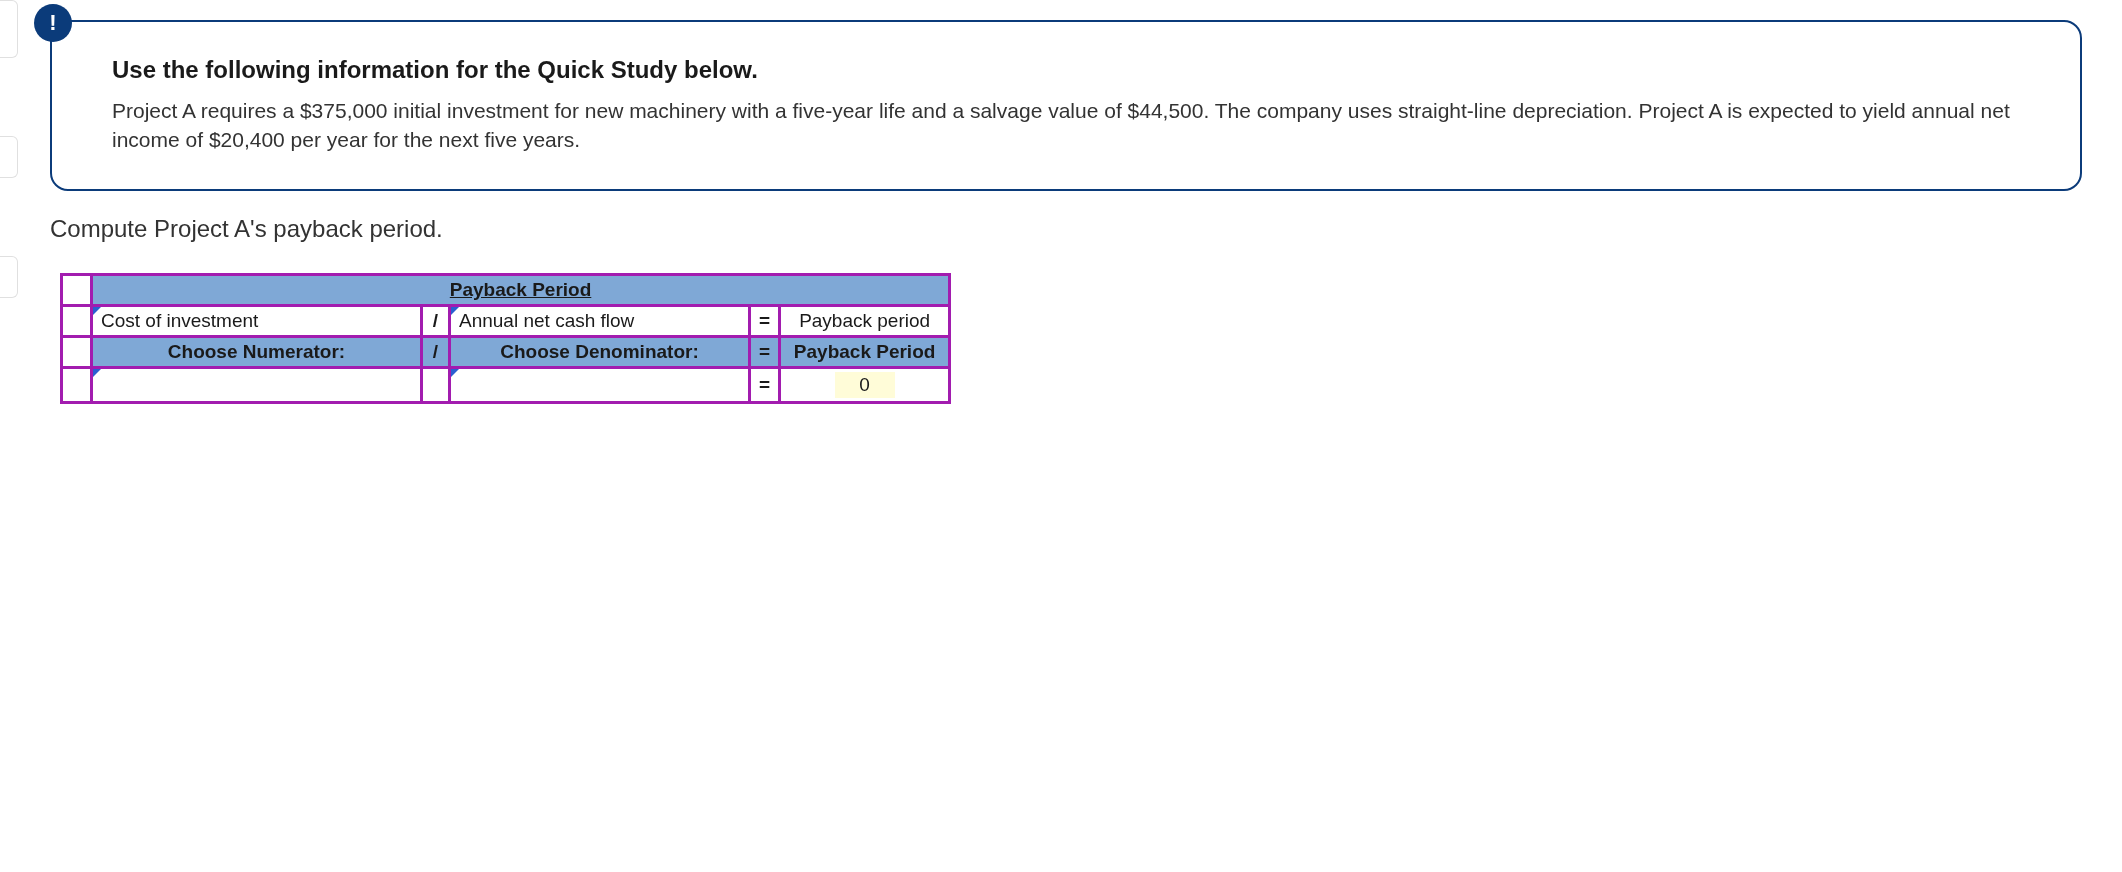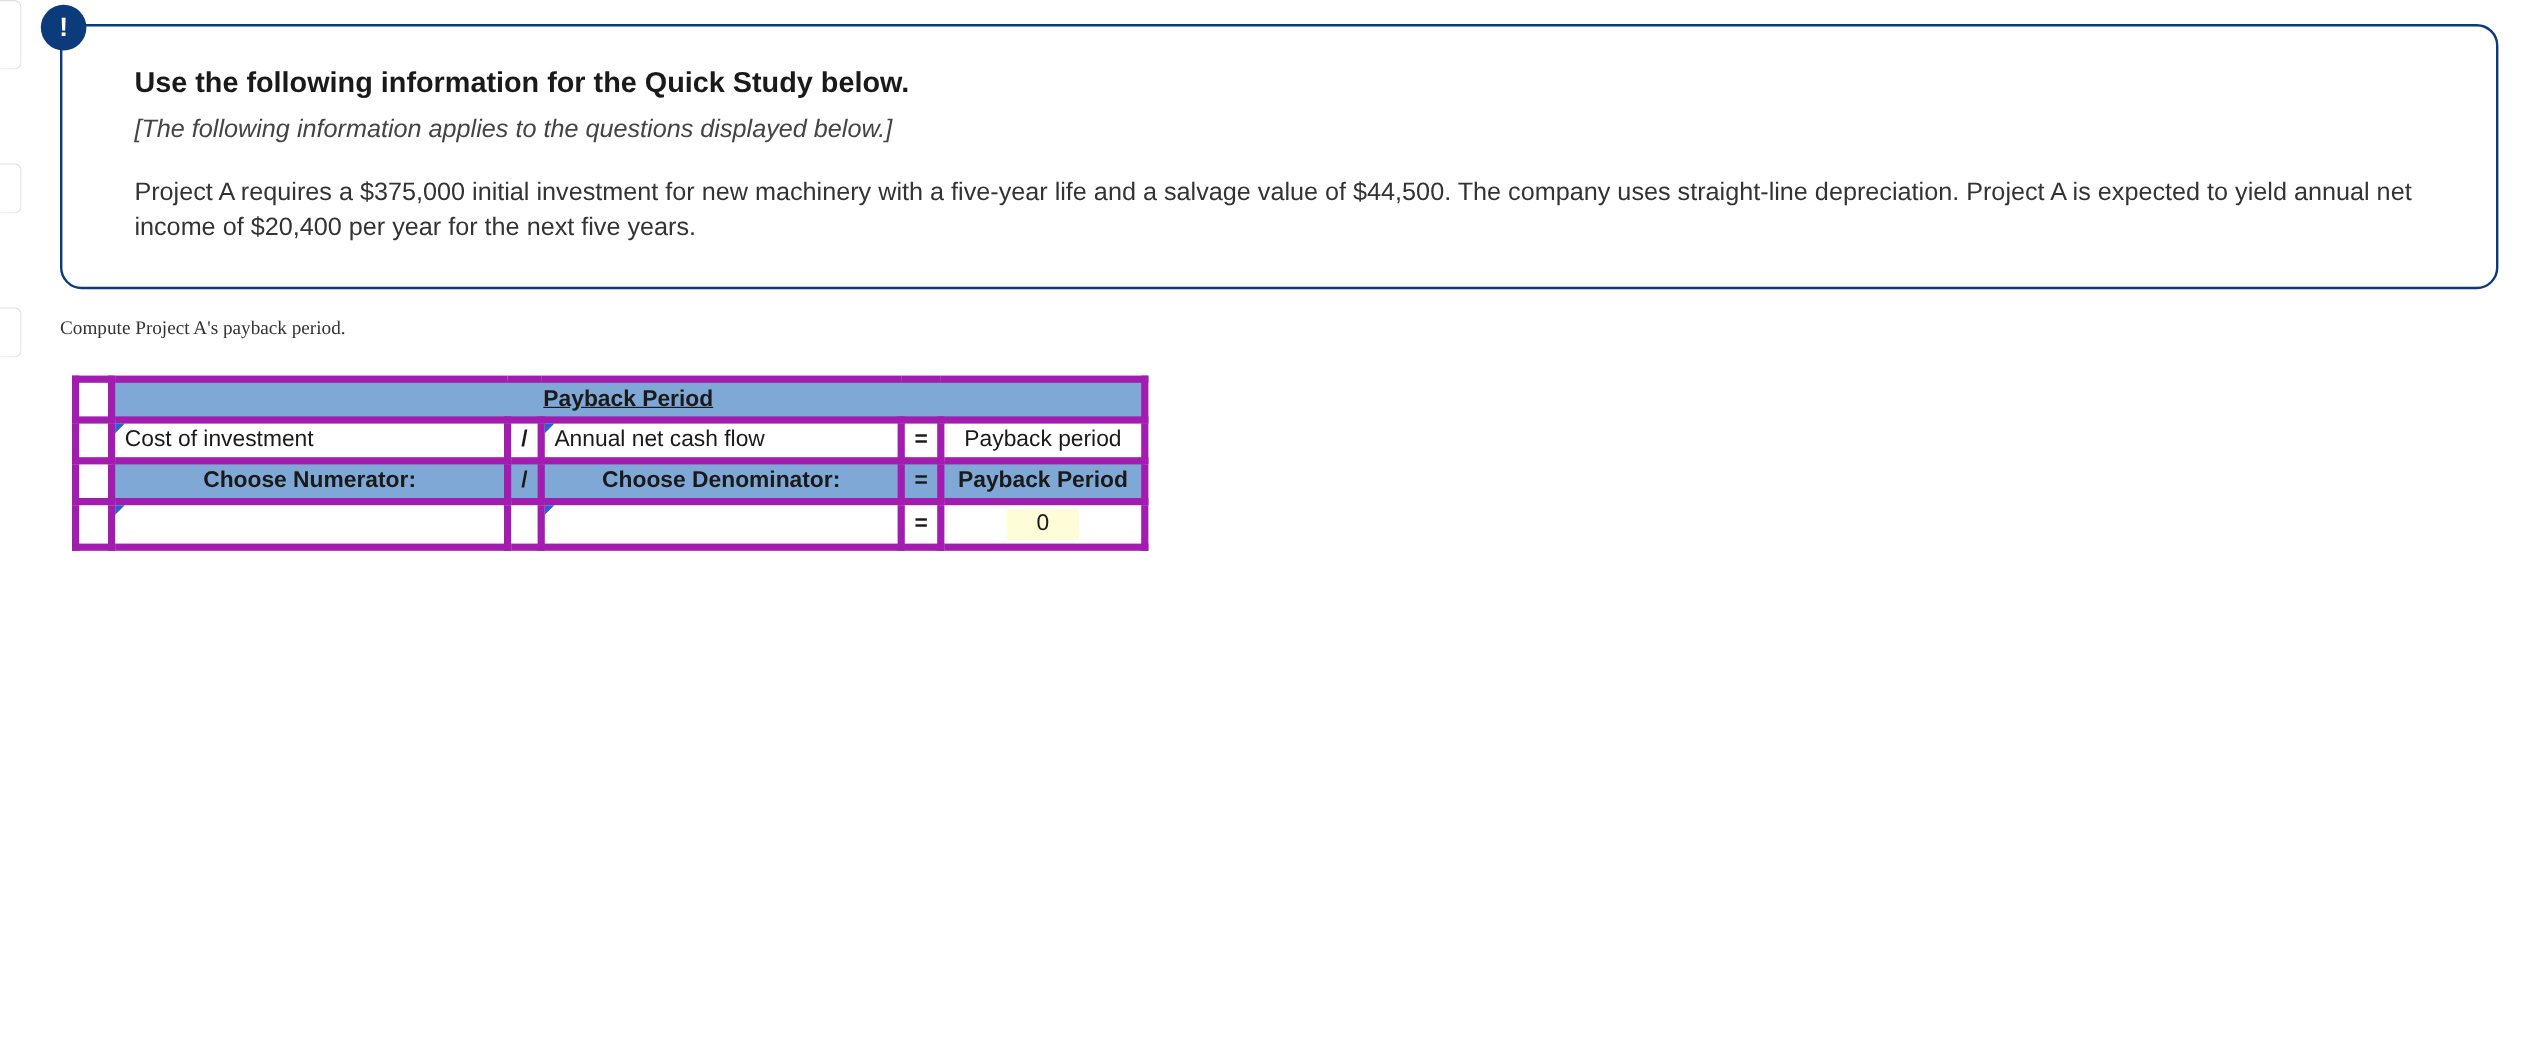--- a/index.html
+++ b/index.html
@@ -73,33 +73,32 @@
     font-size: 21px;
     line-height: 1.4;
     color: #333;
   }
   .qs-title {
     font-weight: 700;
     font-size: 25px;
     margin: 24px 0 30px 0;
   }
   .instruction {
-    font-size: 16px;
+    font-size: 24px;
     margin-bottom: 30px;
     color: #333;
-    font-family: Liberation Serif, serif;
   }
   table.payback {
     border-collapse: collapse;
     font-family: Arial, sans-serif;
     font-size: 19px;
     margin-left: 10px;
   }
   table.payback td, table.payback th {
-    border: 6px solid #a21caf;
+    border: 3px solid #a21caf;
     padding: 3px 8px;
     vertical-align: middle;
     height: 30px;
   }
   .hdr-blue {
     background: #7fa8d6;
   }
   .title-cell {
     text-align: center;
     font-weight: 700;
@@ -150,21 +149,20 @@
 
   <div class="left-stubs">
     <div class="left-stub"></div>
     <div class="left-stub small"></div>
     <div class="left-stub small"></div>
   </div>
 
   <div class="info-box">
     <div class="bang-badge">!</div>
     <div class="use-line">Use the following information for the Quick Study below.</div>
-    <div class="italic-line">[The following information applies to the questions displayed below.]</div>
     <div class="prose">Project A requires a $375,000 initial investment for new machinery with a five-year life and a salvage value of $44,500. The company uses straight-line depreciation. Project A is expected to yield annual net income of $20,400 per year for the next five years.</div>
   </div>
 
 
   <div class="instruction">Compute Project A's payback period.</div>
 
   <table class="payback">
     <tbody>
         <tr>
       <td class="hdr-blue stub-col"></td>

